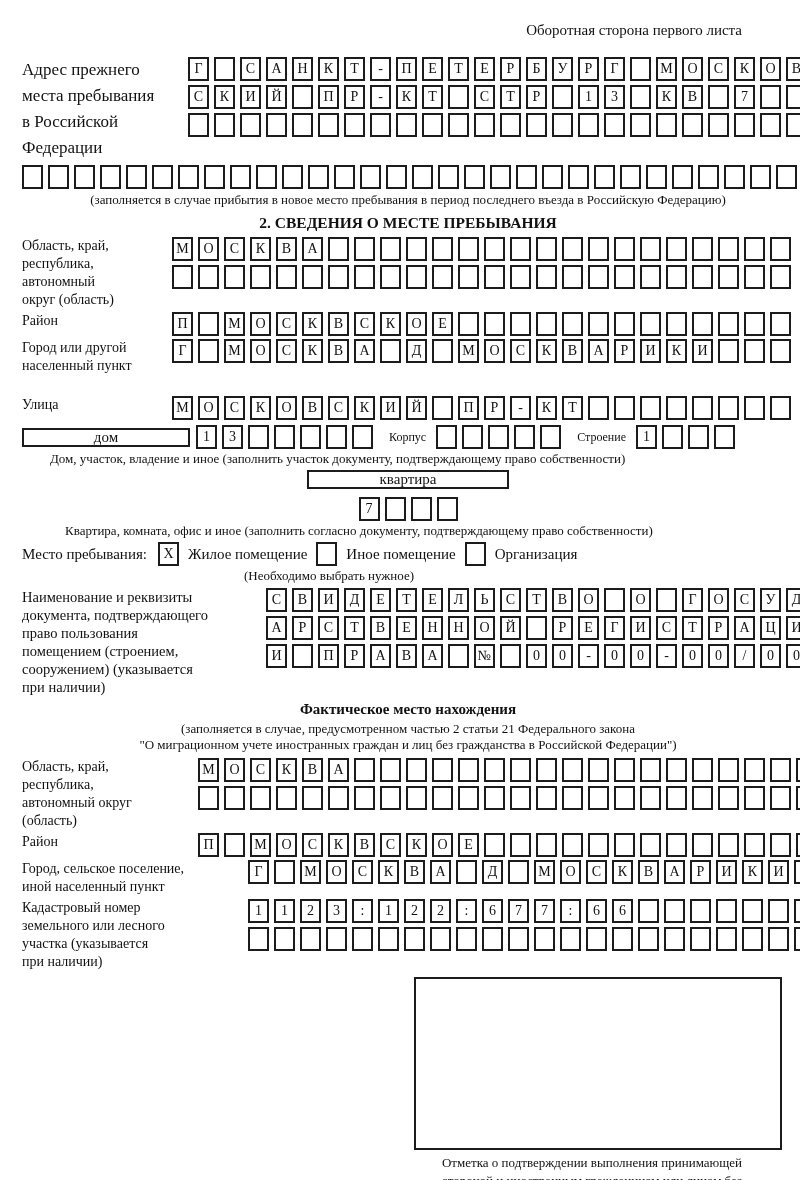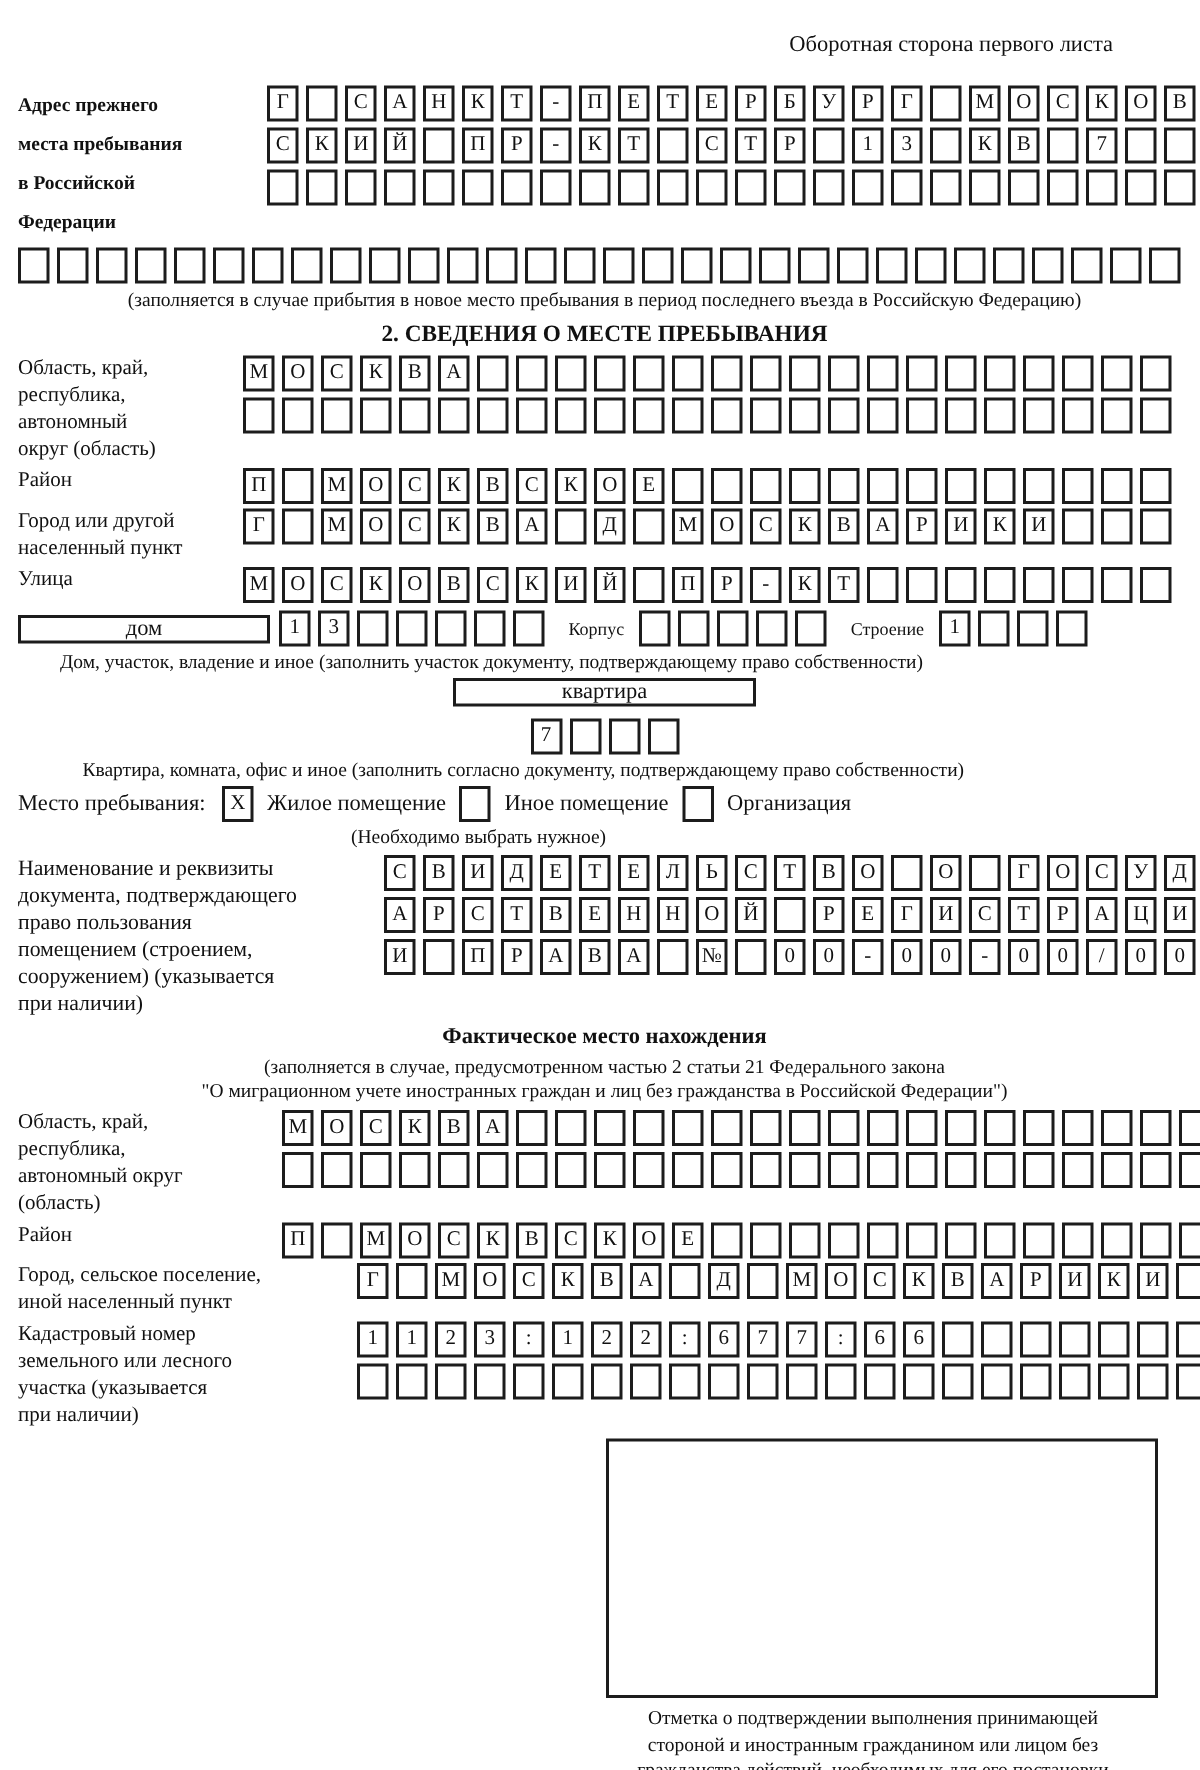--- a/index.html
+++ b/index.html
@@ -1,21 +1,21 @@
 <!DOCTYPE html>
 <html><head>
 <meta charset="utf-8">
 <style>
   * { margin:0; padding:0; box-sizing:border-box; }
   html,body { background:#ffffff; }
   body {
     width:800px; height:1180px; overflow:hidden;
     font-family:"Liberation Serif", serif; color:#111;
   }
-  .page { width:800px; height:1180px; padding:6px 6px 0 12px; }
+  .page { width:800px; height:1180px; padding:6px 6px 0 22px; }
 
   .hdr-note { margin-top:16px; text-align:right; padding-right:52px; font-size:15px; }
 
   .field { display:flex; align-items:flex-start; }
   .lbl { font-size:14px; line-height:18px; white-space:pre-line; flex-shrink:0; }
   .rows { display:flex; flex-direction:column; gap:4px; }
   .cells { display:flex; gap:5px; }
   .cell {
     width:21px; height:24px; border:2px solid #1c1c1c; flex-shrink:0;
     display:flex; align-items:center; justify-content:center;
@@ -24,32 +24,32 @@
   .wbox {
     height:19px; border:2px solid #1c1c1c;
     display:flex; align-items:center; justify-content:center; font-size:15px; flex-shrink:0;
   }
   .cap { font-size:13px; }
   .cap-center { text-align:center; }
   .ttl { text-align:center; font-weight:bold; font-size:15.5px; }
   .ml { white-space:pre-line; }
 
   .sec-prev { display:flex; margin-top:18px; }
-  .sec-prev .lbl { width:166px; line-height:26px; font-size:13px;font-weight:bold; }
+  .sec-prev .lbl { width:166px; line-height:26px; font-size:17px; }
   .full-row { margin-top:4px; }
   .prev-cap { margin-top:3px; }
   .s2-title { margin-top:6px; }
 
   .f-region { margin-top:5px; }
   .f-region .lbl { width:150px; }
   .f-district { margin-top:3px; }
   .f-district .lbl { width:150px; }
   .f-city { margin-top:3px; }
   .f-city .lbl { width:150px; }
-  .f-street { margin-top:3px; }
+  .f-street { margin-top:21px; }
   .f-street .lbl { width:150px; }
 
   .house-row { display:flex; align-items:center; margin-top:5px; gap:6px; }
   .house-box { width:168px; }
   .small-lbl { font-size:12px; margin:0 4px 0 10px; }
   .cap-house { margin-top:2px; margin-left:28px; }
   .apt-row { display:flex; align-items:center; margin-top:3px; gap:8px;flex-direction:column; }
   .apt-box { width:202px; }
   .cap-apt { margin-top:2px; margin-left:43px; }
 

